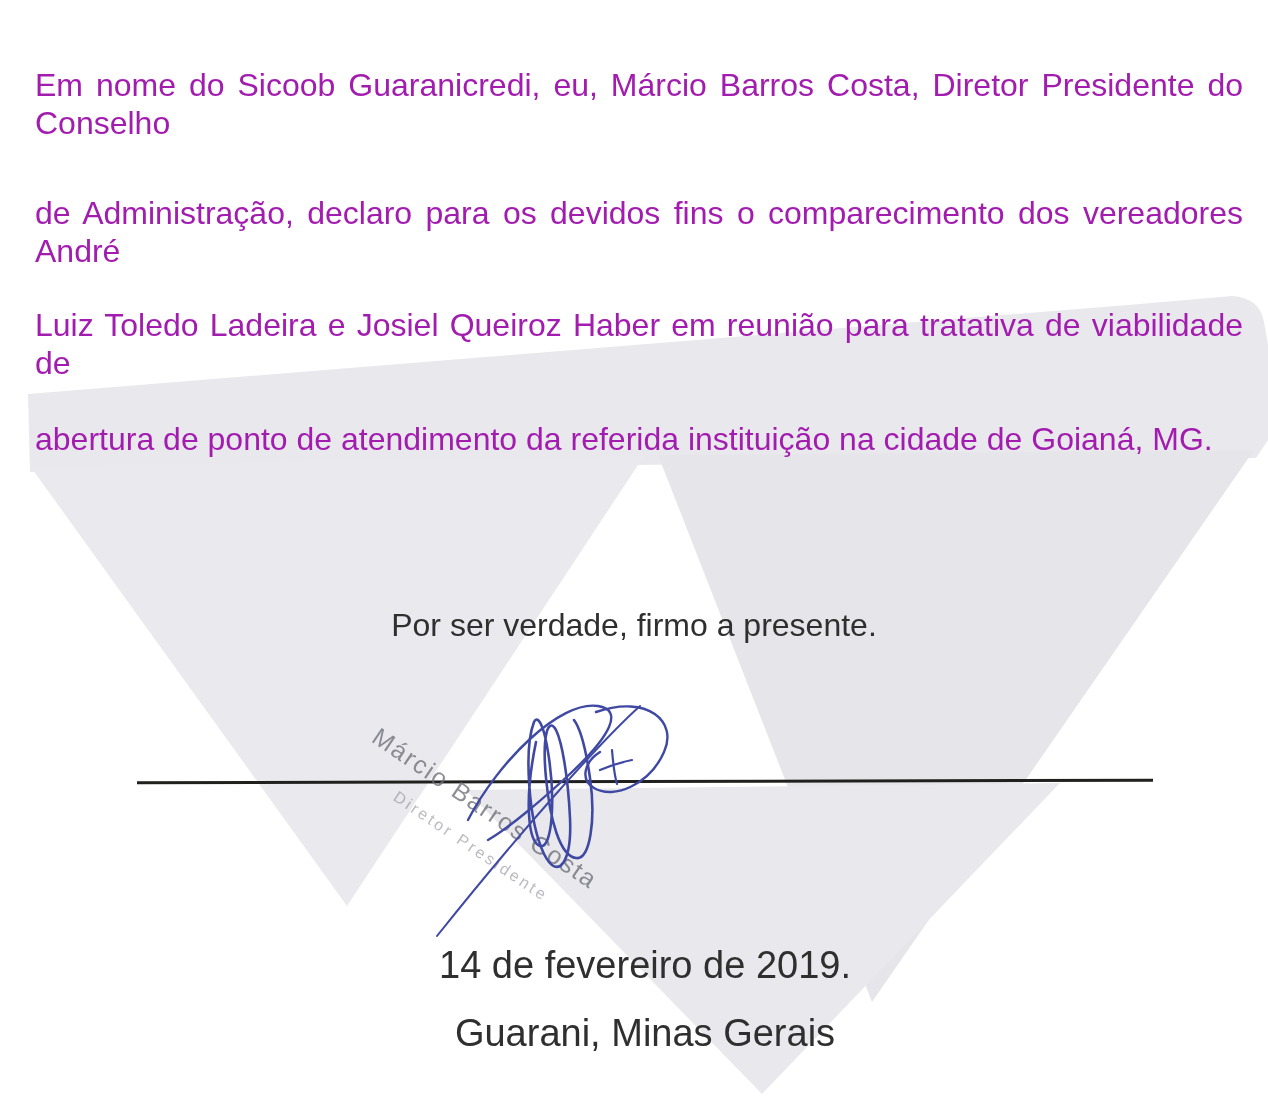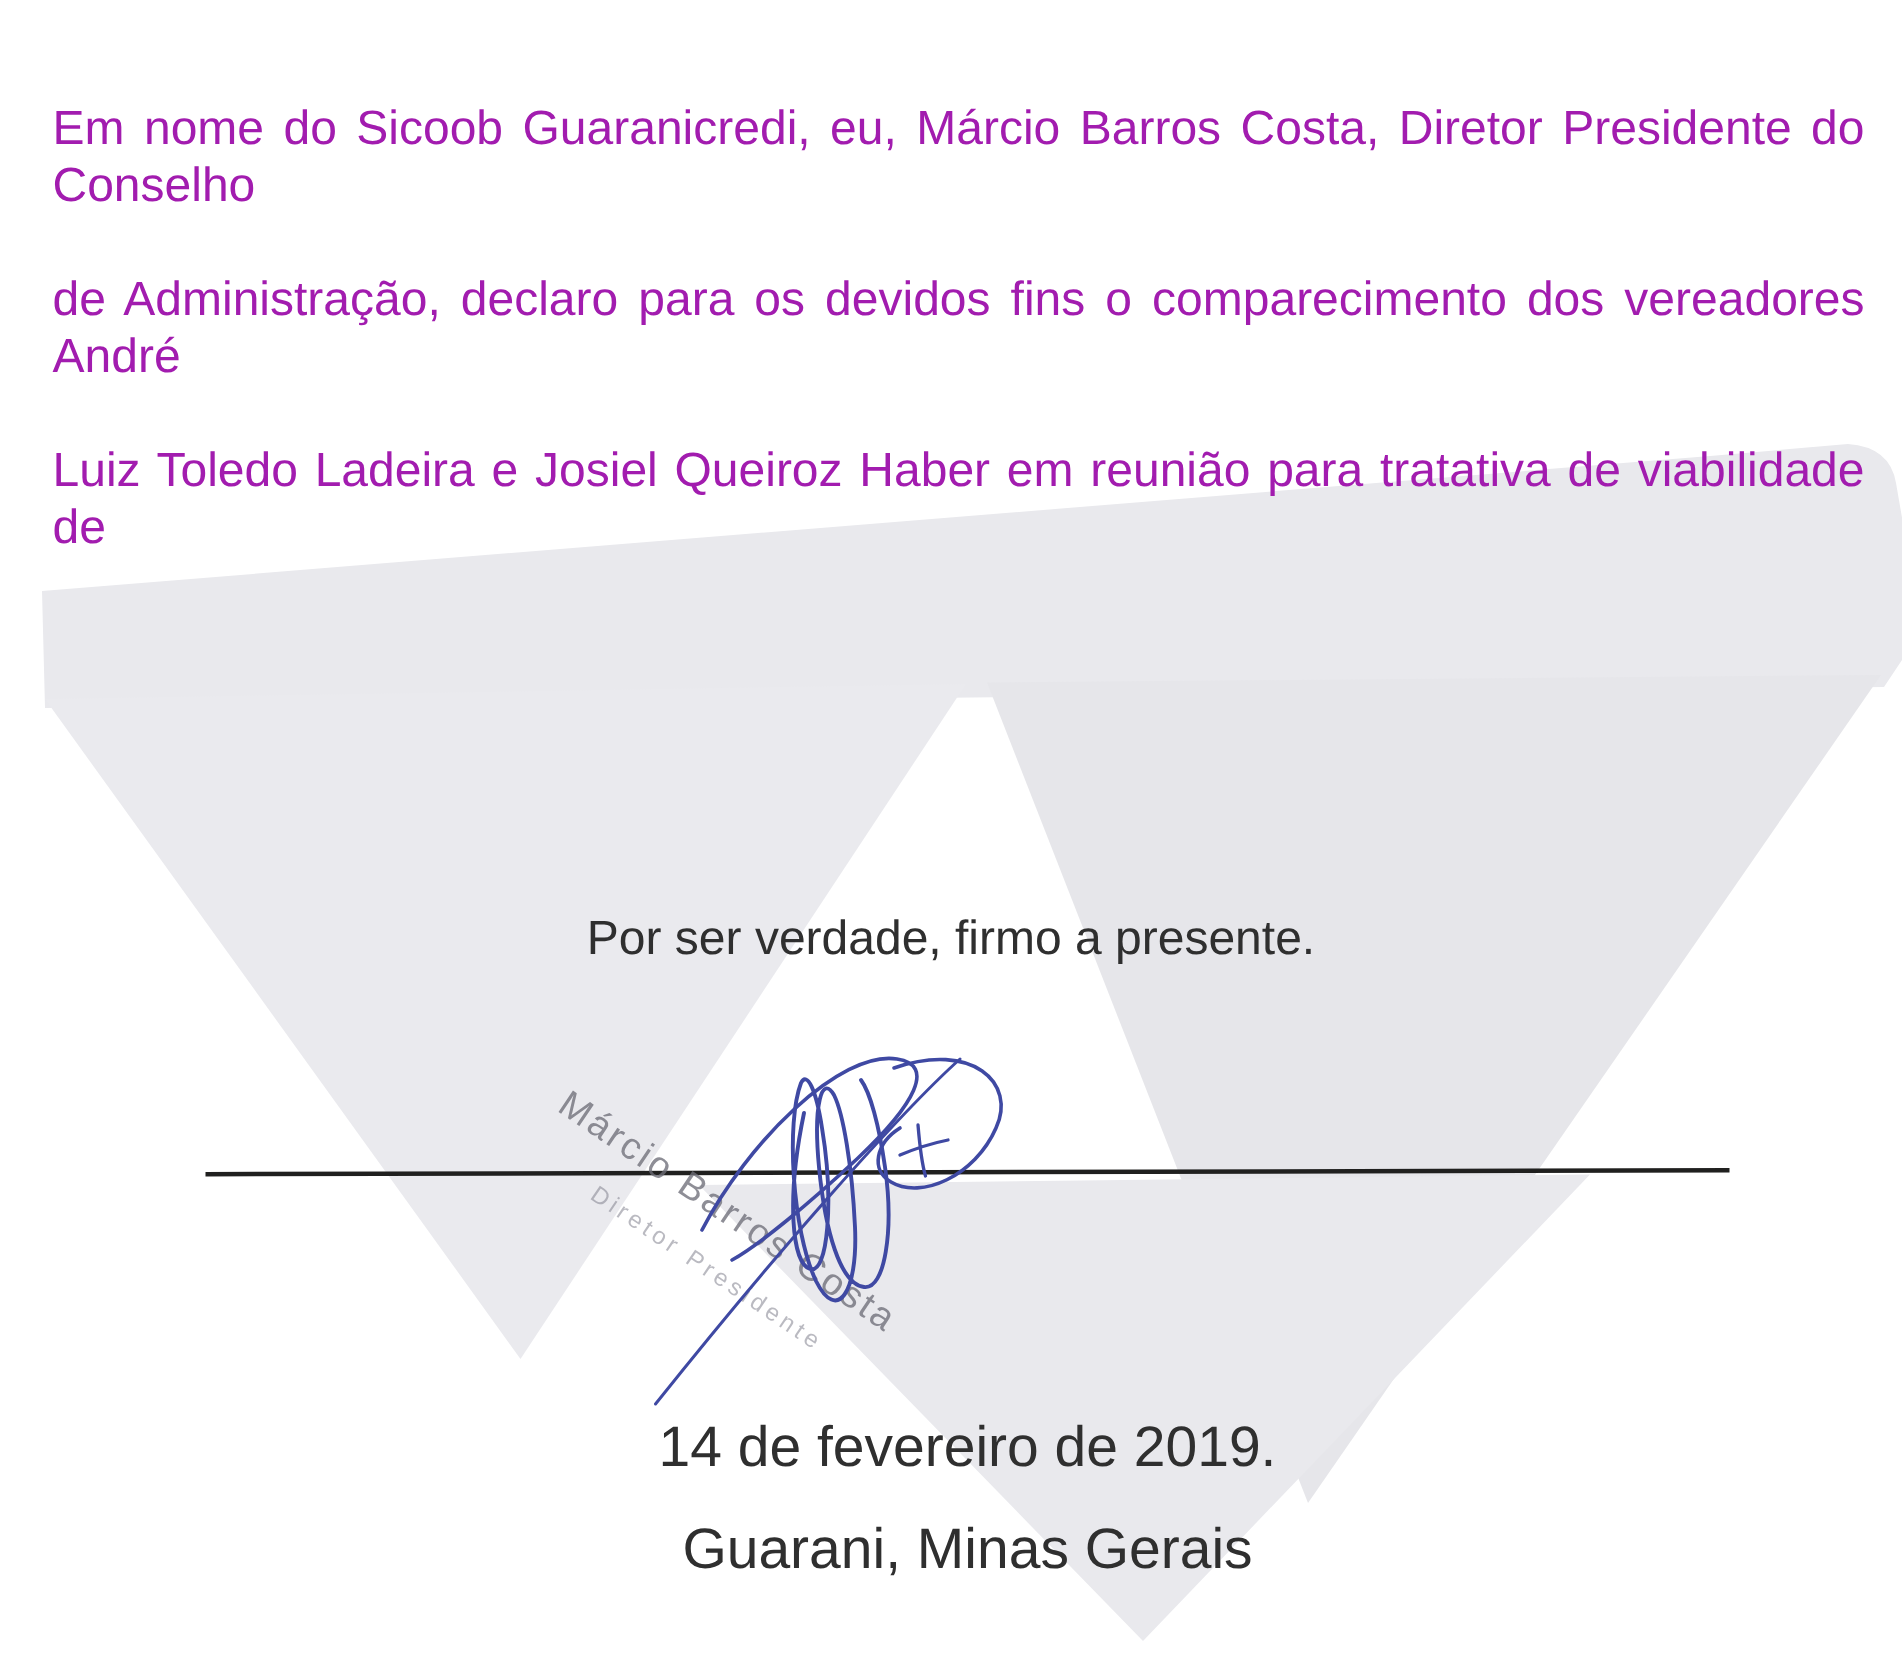--- a/index.html
+++ b/index.html
@@ -57,22 +57,23 @@
 <div class="page">
 
   <svg class="layer" viewBox="0 0 1268 1106" aria-hidden="true">
     <path d="M 28 394 L 1140 304 L 1232 296 Q 1260 298 1264 322 L 1268 345 L 1268 440 L 1256 458 L 30 472 Z" fill="#e9e9ed"></path>
     <path d="M 30 466 L 644 456 L 347 906 Z" fill="#eaeaee"></path>
     <path d="M 658 455 L 1254 450 L 872 1002 Z" fill="#e6e6ea"></path>
     <path d="M 466 790 L 1060 783 L 762 1094 Z" fill="#e9e9ed"></path>
   </svg>
 
   <div class="bodyline just" style="top:66px">Em nome do Sicoob Guaranicredi, eu, Márcio Barros Costa, Diretor Presidente do Conselho</div>
-  <div class="bodyline just" style="top:180px">de Administração, declaro para os devidos fins o comparecimento dos vereadores André</div>
-  <div class="bodyline just" style="top:294px">Luiz Toledo Ladeira e Josiel Queiroz Haber em reunião para tratativa de viabilidade de</div>
+  <div class="bodyline just" style="top:194px">de Administração, declaro para os devidos fins o comparecimento dos vereadores André</div>
+  <div class="bodyline just" style="top:306px">Luiz Toledo Ladeira e Josiel Queiroz Haber em reunião para tratativa de viabilidade de</div>
+  <div class="bodyline" style="top:420px">abertura de ponto de atendimento da referida instituição na cidade de Goianá, MG.</div>
 
   <div class="closing">Por ser verdade, firmo a presente.</div>
 
   <div class="sigline"></div>
 
   <div class="stamp-name">Márcio Barros Costa</div>
   <div class="stamp-title">Diretor Presidente</div>
 
   <svg class="layer" viewBox="0 0 1268 1106" aria-hidden="true">
     <g fill="none" stroke="#3f49a3" stroke-linecap="round">

